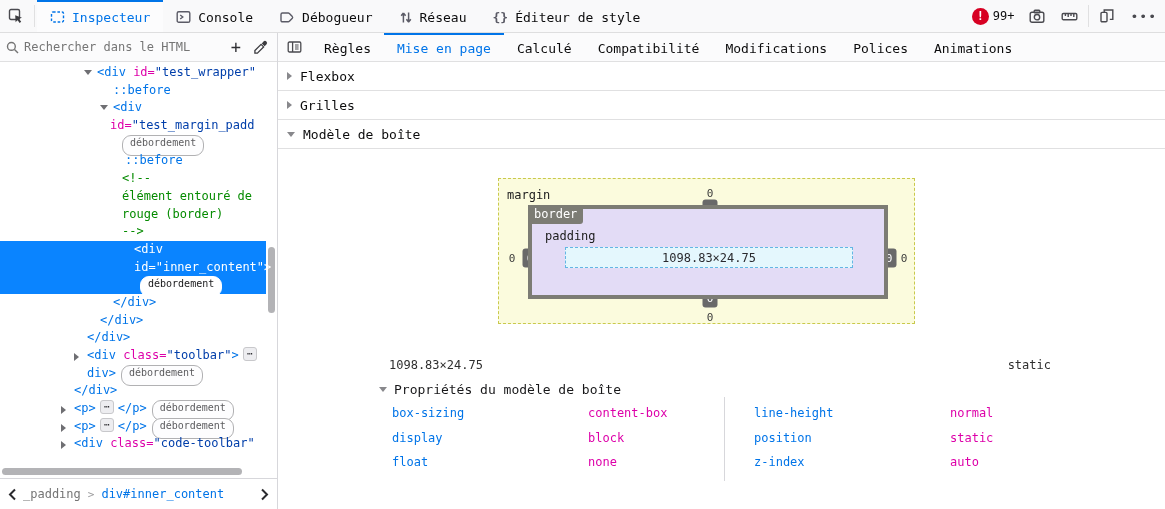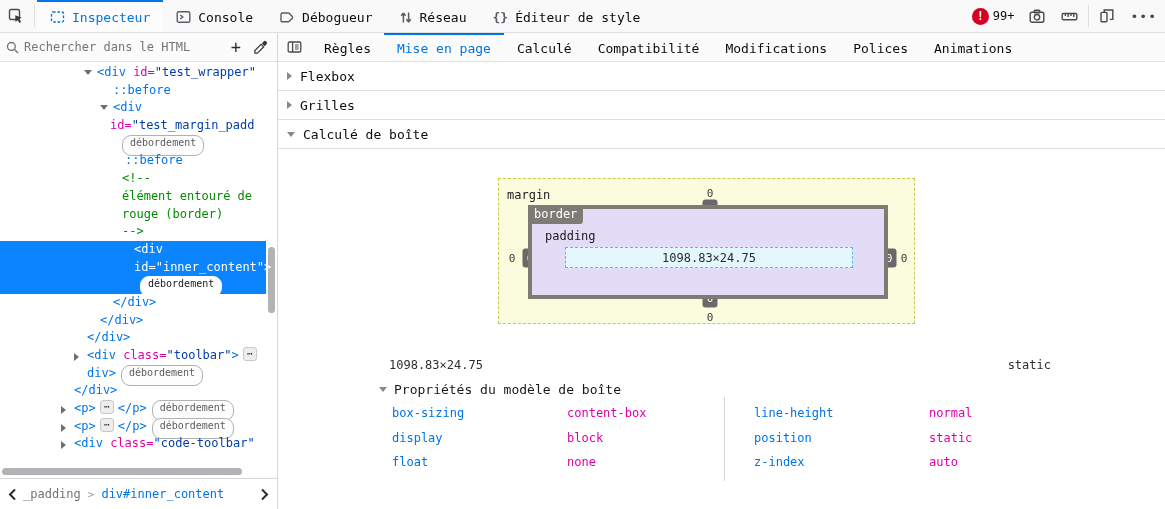--- a/index.html
+++ b/index.html
@@ -132,21 +132,21 @@
   .z-mt { left: 211px; top: 14px; } .z-bt { left: 211px; top: 30px; } .z-pt { left: 211px; top: 57px; }
   .z-pb { left: 211px; top: 98px; } .z-bb { left: 211px; top: 119px; } .z-mb { left: 211px; top: 138px; }
   .z-ml { left: 13px; top: 79px; } .z-bl { left: 31px; top: 79px; } .z-pl { left: 50px; top: 79px; }
   .z-pr { left: 368px; top: 79px; } .z-br { left: 390px; top: 79px; } .z-mr { left: 405px; top: 79px; }
 
   .dims-row { position: absolute; left: 111px; right: 114px; top: 209px; display: flex; justify-content: space-between; font-size: 12px; color: #2f2f2f; }
   .props-title { position: absolute; left: 101px; top: 233px; display: flex; align-items: center; gap: 7px; font-size: 13px; color: #18181a; cursor: pointer; }
   .props-divider { position: absolute; left: 446px; top: 248px; width: 1px; height: 84px; background: #d7d7db; }
   .pgroup { position: absolute; top: 252px; font-size: 12px; }
   .pgroup-1 { left: 114px; } .pgroup-2 { left: 476px; }
-  .prow { height: 24.5px; display: flex; align-items: center; }
+  .prow { height: 24.5px; display: flex; align-items: center; gap: 21px; }
   .pname { width: 175px; color: #0074e8; cursor: pointer; }
   .pval { color: #dd00a9; cursor: pointer; }
 
   svg { display: block; }
 </style>
 </head>
 <body>
 
 <div class="devtools">
 
@@ -317,21 +317,21 @@
           <div class="section-header">
             <span class="sec-arrow right"></span>
             <span>Flexbox</span>
           </div>
           <div class="section-header">
             <span class="sec-arrow right"></span>
             <span>Grilles</span>
           </div>
           <div class="section-header">
             <span class="sec-arrow down"></span>
-            <span>Calculé de boîte</span>
+            <span>Modèle de boîte</span>
           </div>
         </div>
 
       <div class="layout-body">
 
         <div class="bm-margin">
           <span class="bm-label-margin">margin</span>
 
           <span class="z z-mt">0</span>
           <span class="zpill z-bt">0</span>

